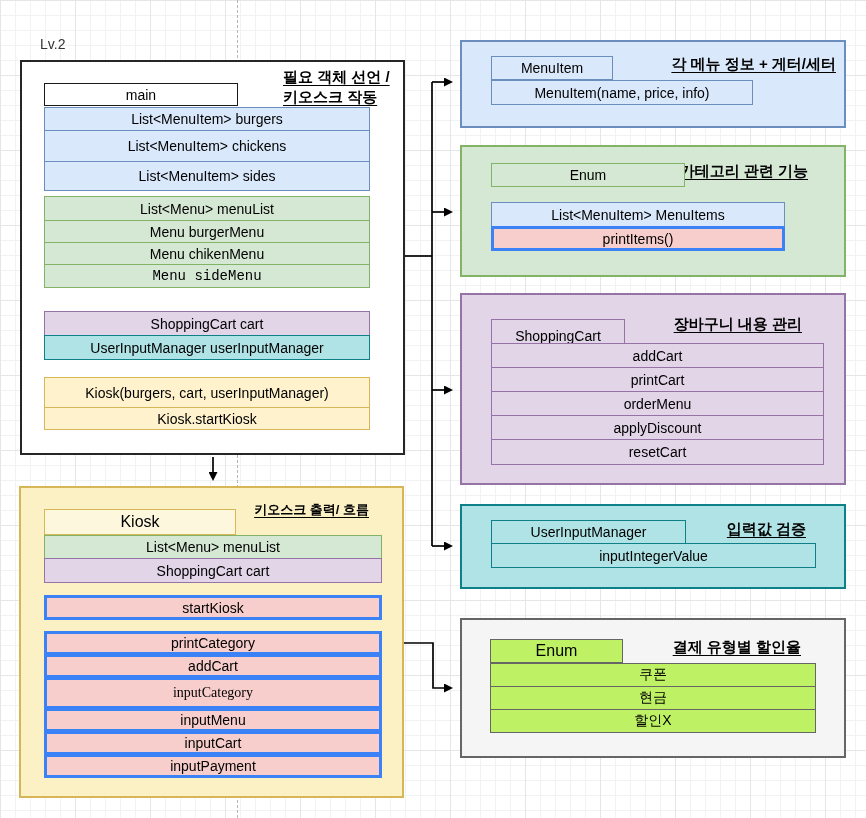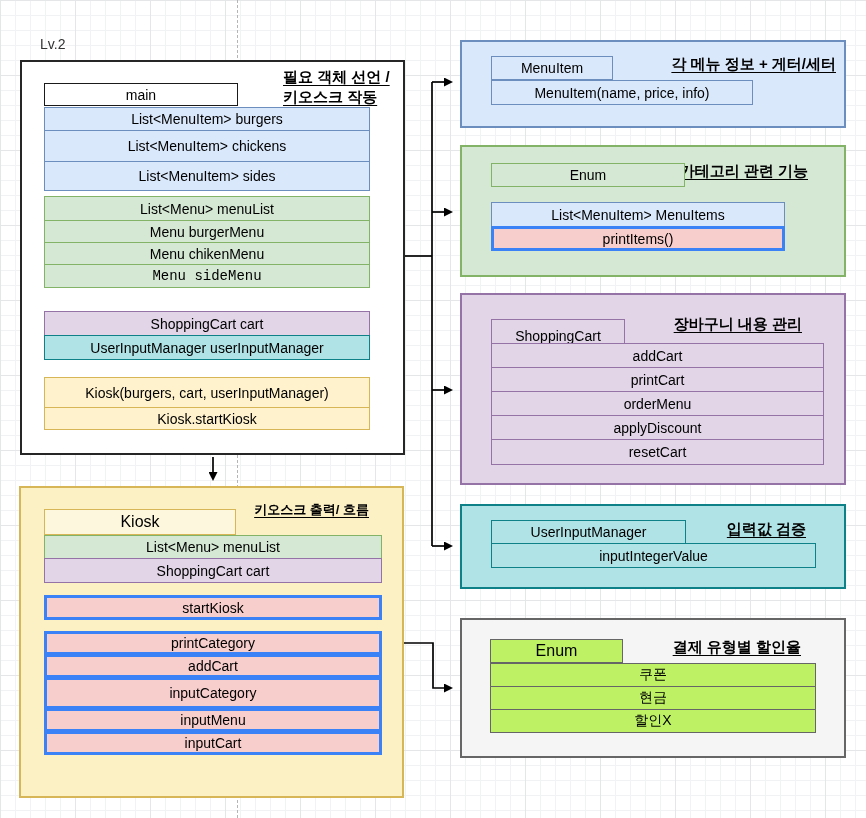--- a/index.html
+++ b/index.html
@@ -94,23 +94,24 @@
     <div class="box-title" style="right:33px;top:12px;font-size:13px;">키오스크 출력/ 흐름</div>
     <div class="abs hdr hdr-kiosk" style="left:23px;top:21px;width:192px;height:26px;font-size:16px;">Kiosk</div>
     <div class="stack" style="left:23px;top:47px;width:338px;">
       <div class="row c-green" style="height:24px;font-size:14px;">List&lt;Menu&gt; menuList</div>
       <div class="row c-purple" style="height:25px;">ShoppingCart cart</div>
     </div>
     <div class="abs row c-red" style="left:23px;top:107px;width:338px;height:25px;">startKiosk</div>
     <div class="stack" style="left:23px;top:143px;width:338px;">
       <div class="row c-red" style="height:24px;">printCategory</div>
       <div class="row c-red" style="height:24px;">addCart</div>
-      <div class="row c-red" style="height:32px;">inputCategory</div>
+      <div class="row c-red" style="height:32px;font-family:Liberation Serif, serif;">inputCategory</div>
       <div class="row c-red" style="height:24px;">inputMenu</div>
       <div class="row c-red" style="height:24px;">inputCart</div>
+      <div class="row c-red" style="height:24px;">inputPayment</div>
     </div>
   </div>
 
   <div class="outer-box ob-blue" style="left:460px;top:40px;width:386px;height:88px;">
     <div class="box-title" style="right:8px;top:12px;">각 메뉴 정보 + 게터/세터</div>
     <div class="abs hdr c-blue" style="left:29px;top:14px;width:122px;height:24px;">MenuItem</div>
     <div class="abs row c-blue" style="left:29px;top:38px;width:262px;height:25px;">MenuItem(name, price, info)</div>
   </div>
 
   <div class="outer-box ob-green" style="left:460px;top:145px;width:386px;height:132px;">

